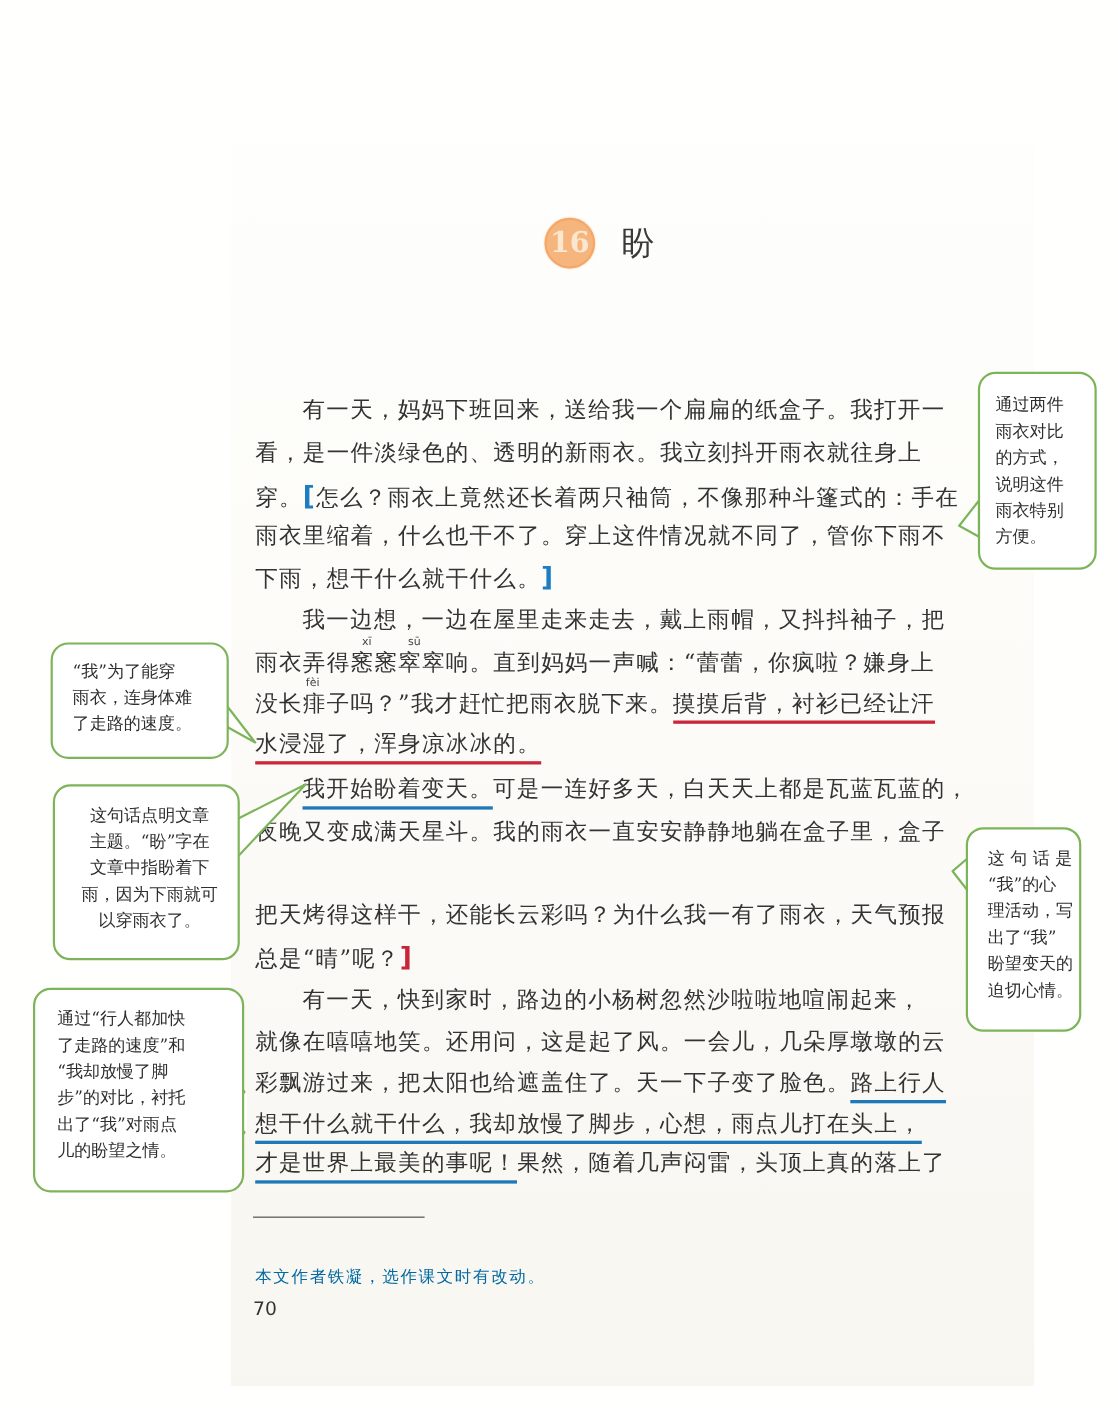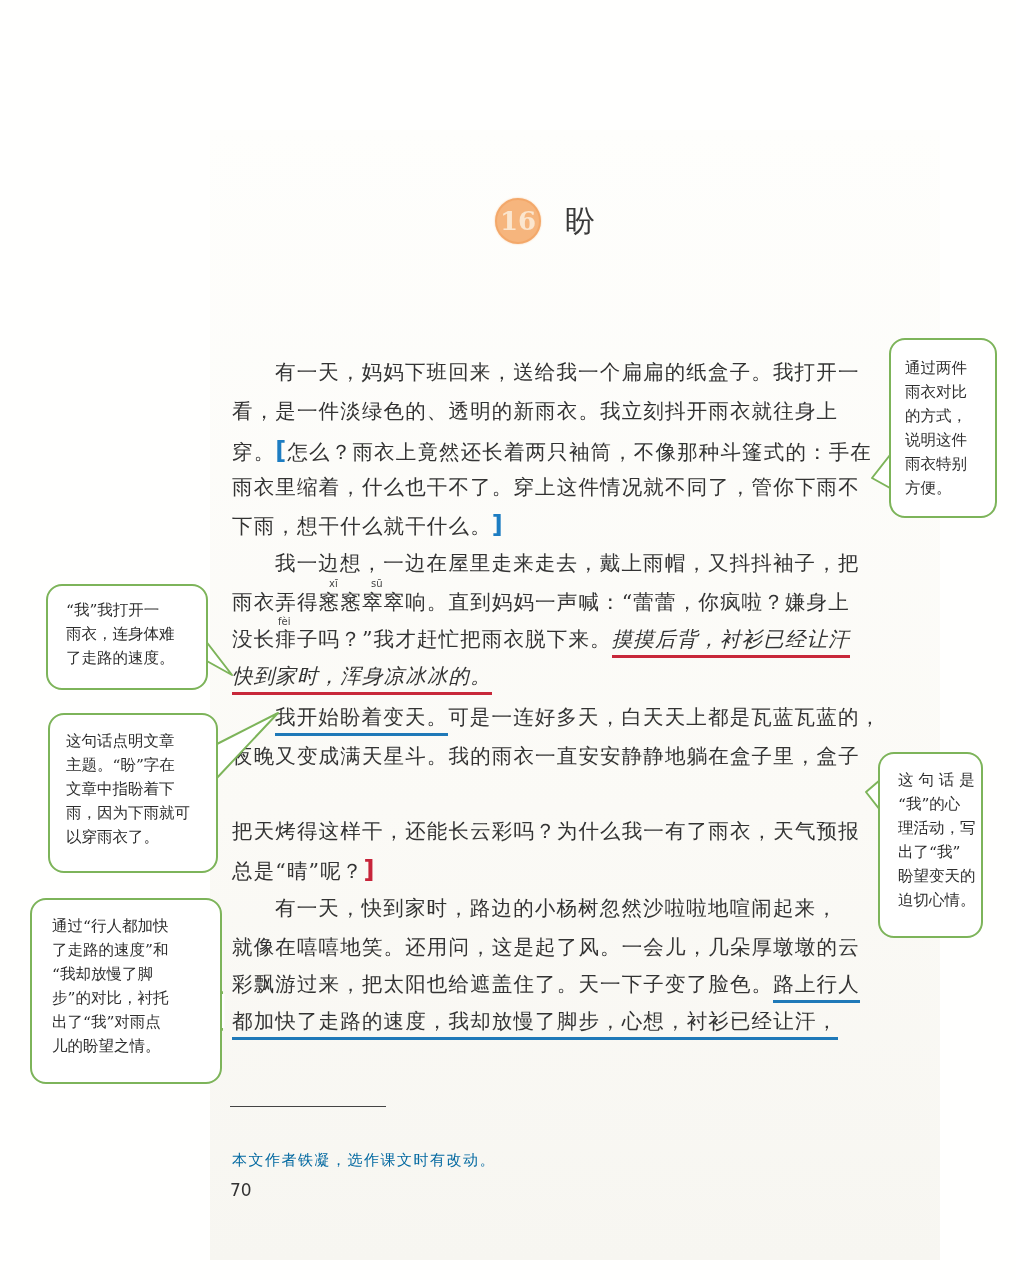--- a/index.html
+++ b/index.html
@@ -29,21 +29,21 @@
   }
   .title-text { margin-left: 24px; font-size: 30px; color: #3a3a3a; letter-spacing: 1px; }
 
   
   .line {
     position: absolute; left: 232px; width: 632px;
     font-size: 20.5px; line-height: 1; white-space: nowrap; color: #333;
     letter-spacing: 1.15px;
   }
   .indent { padding-left: 43px; }
-  .ul-red { border-bottom: 3px solid #c8283a; padding-bottom: 4px; font-style: italic; }
+  .ul-red { border-bottom: 3px solid #c8283a; padding-bottom: 4px; }
   .ul-blue { border-bottom: 3px solid #1f79b8; padding-bottom: 4px; }
   .bracket-blue { color: #1d7dc2; font-weight: bold; font-family: "DejaVu Sans", sans-serif; font-size: 24px; }
   .bracket-red { color: #c7243a; font-weight: bold; font-family: "DejaVu Sans", sans-serif; font-size: 24px; }
   .pinyin {
     position: absolute; font-size: 10px; color: #444; font-family: "DejaVu Sans", sans-serif;
   }
 
   
   .callout {
     position: absolute; border: 2px solid #7db45a; border-radius: 16px;
@@ -74,31 +74,32 @@
   <div class="line" style="top:439px"><span>穿。</span><span class="bracket-blue">[</span><span>怎么？雨衣上竟然还长着两只袖筒，不像那种斗篷式的：手在</span></div>
   <div class="line" style="top:477px"><span>雨衣里缩着，什么也干不了。穿上这件情况就不同了，管你下雨不</span></div>
   <div class="line" style="top:513px"><span>下雨，想干什么就干什么。</span><span class="bracket-blue">]</span></div>
 
   <div class="line indent" style="top:553px"><span>我一边想，一边在屋里走来走去，戴上雨帽，又抖抖袖子，把</span></div>
   <span class="pinyin" style="left:329px; top:578px">xī</span>
   <span class="pinyin" style="left:371px; top:578px">sū</span>
   <div class="line" style="top:592px"><span>雨衣弄得窸窸窣窣响。直到妈妈一声喊：“蕾蕾，你疯啦？嫌身上</span></div>
   <span class="pinyin" style="left:278px; top:616px">fèi</span>
   <div class="line" style="top:629px"><span>没长痱子吗？”我才赶忙把雨衣脱下来。</span><span class="ul-red">摸摸后背，衬衫已经让汗</span></div>
-  <div class="line" style="top:666px"><span class="ul-red">快到家时，浑身凉冰冰的。</span></div>
+  <div class="line" style="top:666px"><span class="ul-red">水浸湿了，浑身凉冰冰的。</span></div>
 
   <div class="line indent" style="top:707px"><span class="ul-blue">我开始盼着变天。</span><span>可是一连好多天，白天天上都是瓦蓝瓦蓝的，</span></div>
   <div class="line" style="top:746px"><span>夜晚又变成满天星斗。我的雨衣一直安安静静地躺在盒子里，盒子</span></div>
   <div class="line" style="top:821px"><span>把天烤得这样干，还能长云彩吗？为什么我一有了雨衣，天气预报</span></div>
   <div class="line" style="top:858px"><span>总是“晴”呢？</span><span class="bracket-red">]</span></div>
 
   <div class="line indent" style="top:898px"><span>有一天，快到家时，路边的小杨树忽然沙啦啦地喧闹起来，</span></div>
   <div class="line" style="top:937px"><span>就像在嘻嘻地笑。还用问，这是起了风。一会儿，几朵厚墩墩的云</span></div>
   <div class="line" style="top:974px"><span>彩飘游过来，把太阳也给遮盖住了。天一下子变了脸色。</span><span class="ul-blue">路上行人</span></div>
-  <div class="line" style="top:1011px"><span class="ul-blue">都加快了走路的速度，我却放慢了脚步，心想，衬衫已经让汗，</span></div>
+  <div class="line" style="top:1011px"><span class="ul-blue">想干什么就干什么，我却放慢了脚步，心想，雨点儿打在头上，</span></div>
+  <div class="line" style="top:1047px"><span class="ul-blue">才是世界上最美的事呢！</span><span>果然，随着几声闷雷，头顶上真的落上了</span></div>
 
   <div class="footnote-rule"></div>
   <div class="footnote">本文作者铁凝，选作课文时有改动。</div>
   <div class="page-num">70</div>
 
   <svg class="pointers" viewBox="0 0 1016 1280">
     <g fill="#ffffff" stroke="#7db45a" stroke-width="2" stroke-linejoin="round">
       <polygon points="890,455 872,478 890,488"></polygon>
       <polygon points="205,640 232,675 205,660"></polygon>
       <polygon points="215,745 278,713 215,780"></polygon>
@@ -117,26 +118,26 @@
   <div class="callout" style="left:889px; top:338px; width:108px; height:180px; padding:16px 10px 8px 14px;">
     <p>通过两件</p>
     <p>雨衣对比</p>
     <p>的方式，</p>
     <p>说明这件</p>
     <p>雨衣特别</p>
     <p>方便。</p>
   </div>
 
   <div class="callout" style="left:46px; top:584px; width:162px; height:106px; padding:12px 10px 8px 18px;">
-    <p>“我”我打开一</p>
+    <p>“我”为了能穿</p>
     <p>雨衣，连身体难</p>
     <p>了走路的速度。</p>
   </div>
 
-  <div class="callout" style="left:48px; top:713px; width:170px; height:160px; padding:14px 10px 8px 16px;">
+  <div class="callout" style="left:48px; top:713px; width:170px; height:160px; padding:14px 10px 8px 16px;text-align:center;">
     <p>这句话点明文章</p>
     <p>主题。“盼”字在</p>
     <p>文章中指盼着下</p>
     <p>雨，因为下雨就可</p>
     <p>以穿雨衣了。</p>
   </div>
 
   <div class="callout" style="left:878px; top:752px; width:105px; height:186px; padding:14px 10px 8px 18px;">
     <p>这 句 话 是</p>
     <p>“我”的心</p>

